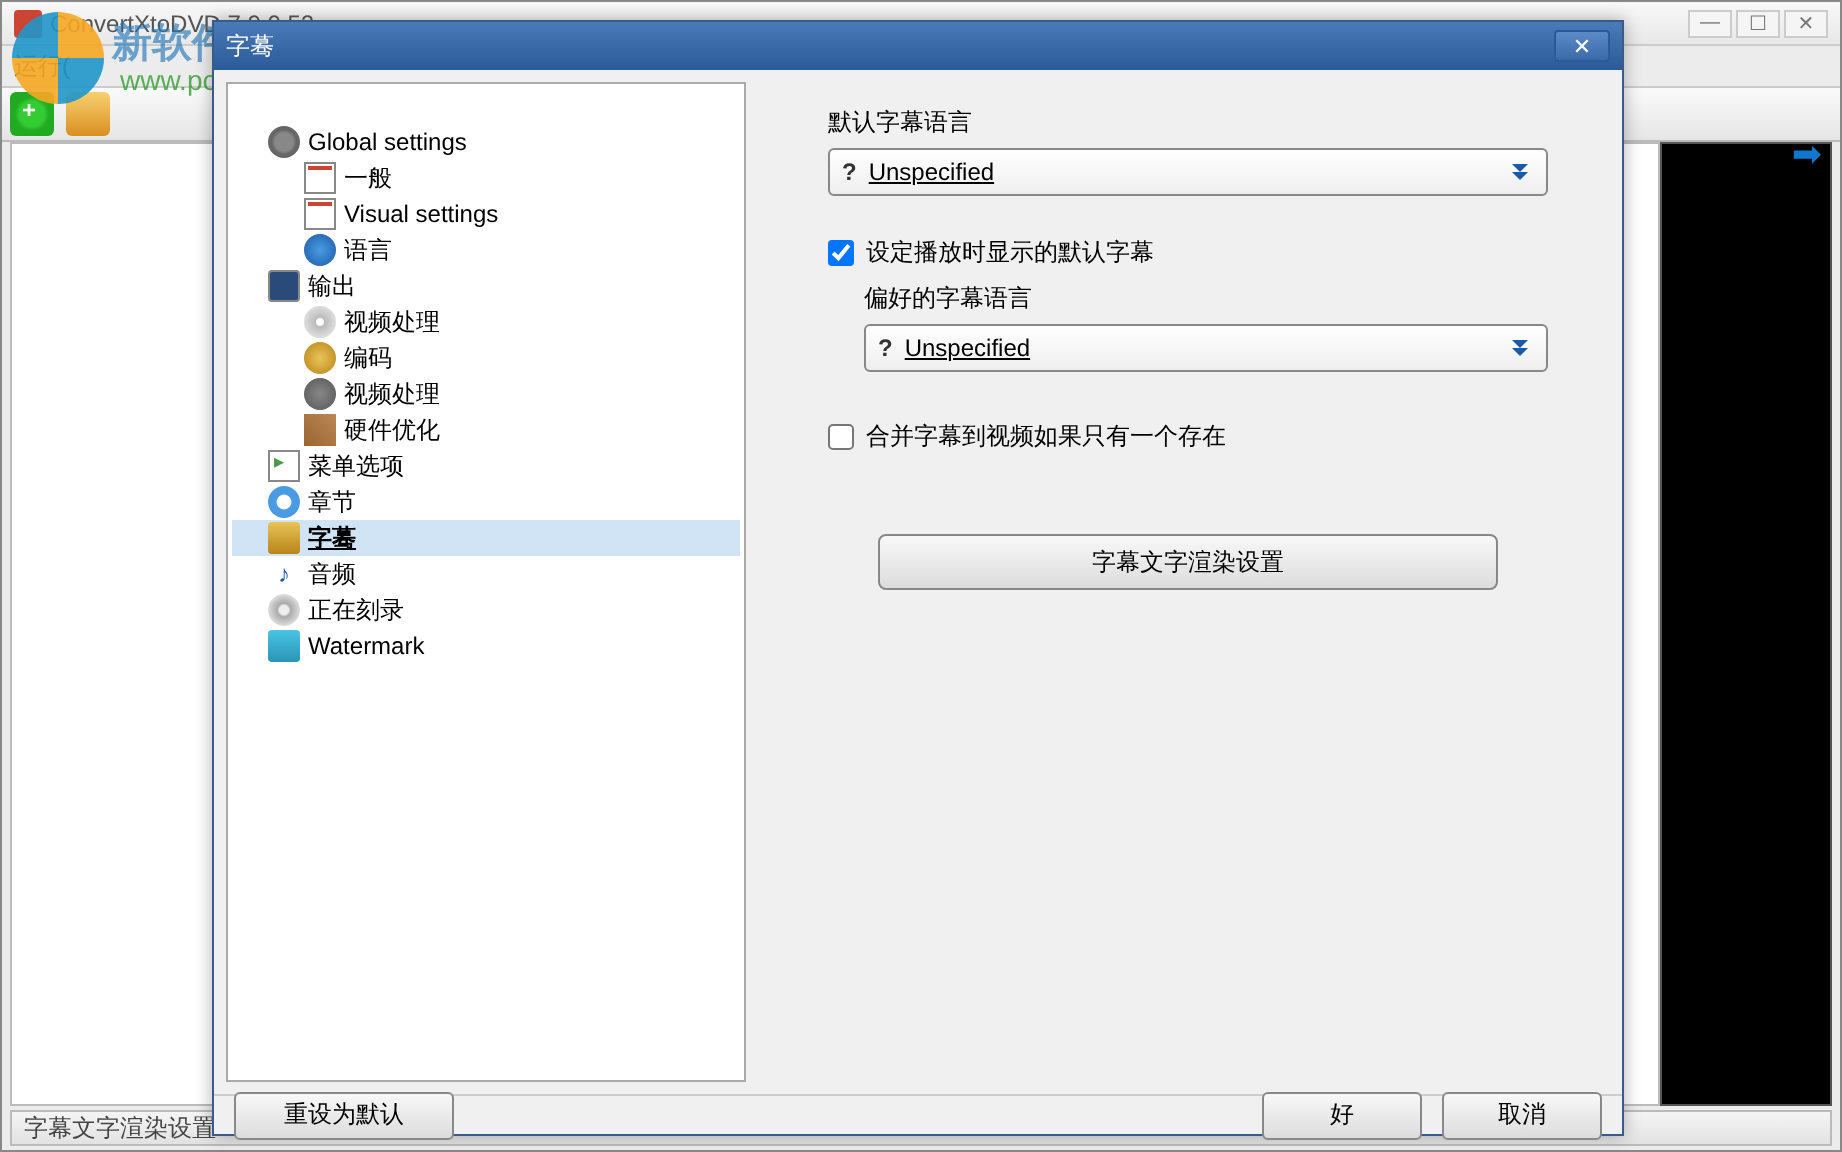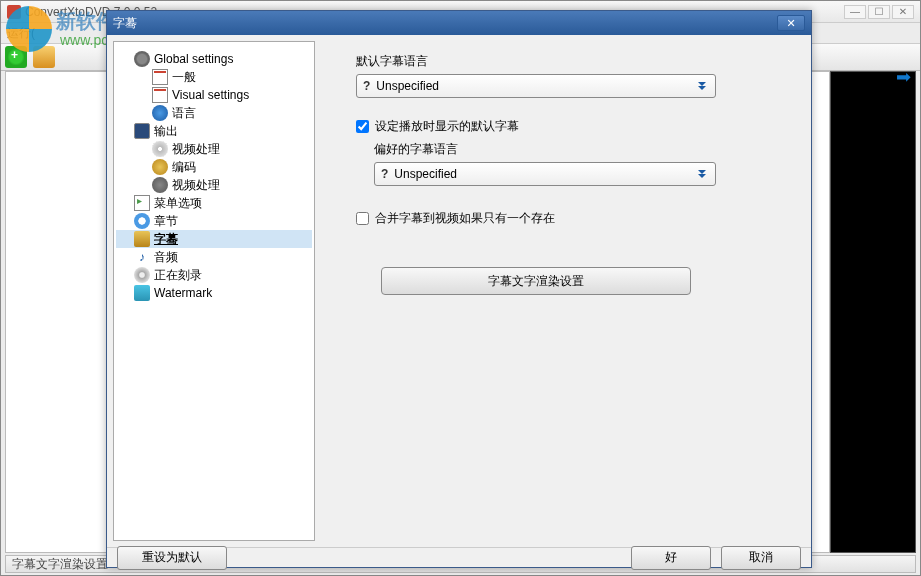--- a/index.html
+++ b/index.html
@@ -31,21 +31,21 @@
 .watermark-text2 { position: absolute; top: 28px; left: 56px; font-size: 14px; color: #2a9d2a; opacity: 0.85; }
 
 
 .dialog { position: absolute; top: 10px; left: 106px; width: 706px; height: 558px; background: #f0f0f0; border: 1px solid #3a5a8a; box-shadow: 0 0 8px rgba(0,0,0,0.3); display: flex; flex-direction: column; }
 .dlg-titlebar { height: 24px; background: linear-gradient(to bottom, #4a7ab8, #2a5a98); display: flex; align-items: center; padding: 0 6px; color: #fff; }
 .dlg-title { font-size: 12px; }
 .dlg-close { margin-left: auto; width: 28px; height: 16px; background: linear-gradient(to bottom, #5a8ac8, #3a6aa8); border: 1px solid #2a5a98; border-radius: 2px; display: flex; align-items: center; justify-content: center; color: #fff; font-size: 11px; cursor: pointer; }
 .dlg-body { flex: 1; display: flex; padding: 6px; gap: 6px; }
 
 
-.tree { width: 202px; background: #fff; border: 1px solid #aaa; overflow: auto; padding: 8px 2px; }
+.tree { width: 260px; background: #fff; border: 1px solid #aaa; overflow: auto; padding: 20px 2px; }
 .tree-item { display: flex; align-items: center; height: 18px; cursor: pointer; padding-right: 4px; }
 .tree-item.selected { background: #d0e4f5; }
 .tree-item.selected .tree-label { font-weight: bold; text-decoration: underline; }
 .tree-indent { display: inline-block; }
 .tree-icon { width: 16px; height: 16px; margin-right: 4px; flex-shrink: 0; display: flex; align-items: center; justify-content: center; font-size: 12px; }
 .tree-label { color: #000; white-space: nowrap; }
 .ico-gear { background: radial-gradient(circle, #888 40%, #666 55%); border-radius: 50%; position: relative; }
 .ico-page { background: #fff; border: 1px solid #888; position: relative; }
 .ico-page::after { content: ""; position: absolute; top: 1px; left: 1px; right: 1px; height: 2px; background: #c43; }
 .ico-globe { background: radial-gradient(circle, #4a9ae4, #1a5aa4); border-radius: 50%; }
@@ -62,21 +62,21 @@
 .ico-audio { color: #1a5aa4; }
 .ico-burn { background: radial-gradient(circle, #eee 20%, #aaa 30%, #ddd 70%); border-radius: 50%; }
 .ico-watermark { background: linear-gradient(to bottom, #4ac4e4, #2a94b4); border-radius: 2px; }
 
 
 .content { flex: 1; background: #f0f0f0; padding: 12px 18px; }
 .content-inner { max-width: 360px; margin-left: 17px; }
 .field-label { color: #000; margin-bottom: 4px; }
 .combo { height: 24px; background: linear-gradient(to bottom, #fff, #eee); border: 1px solid #888; border-radius: 3px; display: flex; align-items: center; padding: 0 6px; cursor: pointer; position: relative; }
 .combo-q { font-weight: bold; color: #333; margin-right: 6px; }
-.combo-text { color: #000; }
+.combo-text { color: #000; text-decoration: underline; }
 .combo-arrow { margin-left: auto; color: #1a5aa4; font-size: 10px; }
 .combo-arrow svg { width: 14px; height: 14px; }
 .checkbox-row { display: flex; align-items: center; gap: 6px; margin-top: 20px; }
 .checkbox-row input { width: 13px; height: 13px; }
 .sub-field { margin-left: 18px; margin-top: 6px; }
 .wide-btn { width: 310px; height: 28px; margin: 40px auto 0; background: linear-gradient(to bottom, #f8f8f8, #dcdcdc); border: 1px solid #888; border-radius: 4px; display: flex; align-items: center; justify-content: center; cursor: pointer; }
 
 
 .dlg-buttons { height: 20px; border-top: 1px solid #ccc; display: flex; align-items: center; padding: 0 10px; gap: 10px; }
 .dlg-btn { height: 24px; padding: 0 24px; background: linear-gradient(to bottom, #f8f8f8, #dcdcdc); border: 1px solid #888; border-radius: 3px; cursor: pointer; display: flex; align-items: center; justify-content: center; min-width: 80px; }
@@ -158,20 +158,25 @@
         </div>
         <div class="tree-item">
           <span class="tree-indent" style="width: 36px;"></span>
           <span class="tree-icon ico-encode"></span>
           <span class="tree-label">编码</span>
         </div>
         <div class="tree-item">
           <span class="tree-indent" style="width: 36px;"></span>
           <span class="tree-icon ico-video"></span>
           <span class="tree-label">视频处理</span>
+        </div>
+        <div class="tree-item">
+          <span class="tree-indent" style="width: 36px;"></span>
+          <span class="tree-icon ico-hw"></span>
+          <span class="tree-label">硬件优化</span>
         </div>
         <div class="tree-item">
           <span class="tree-indent" style="width: 18px;"></span>
           <span class="tree-icon ico-menu"></span>
           <span class="tree-label">菜单选项</span>
         </div>
         <div class="tree-item">
           <span class="tree-indent" style="width: 18px;"></span>
           <span class="tree-icon ico-chapter"></span>
           <span class="tree-label">章节</span>

